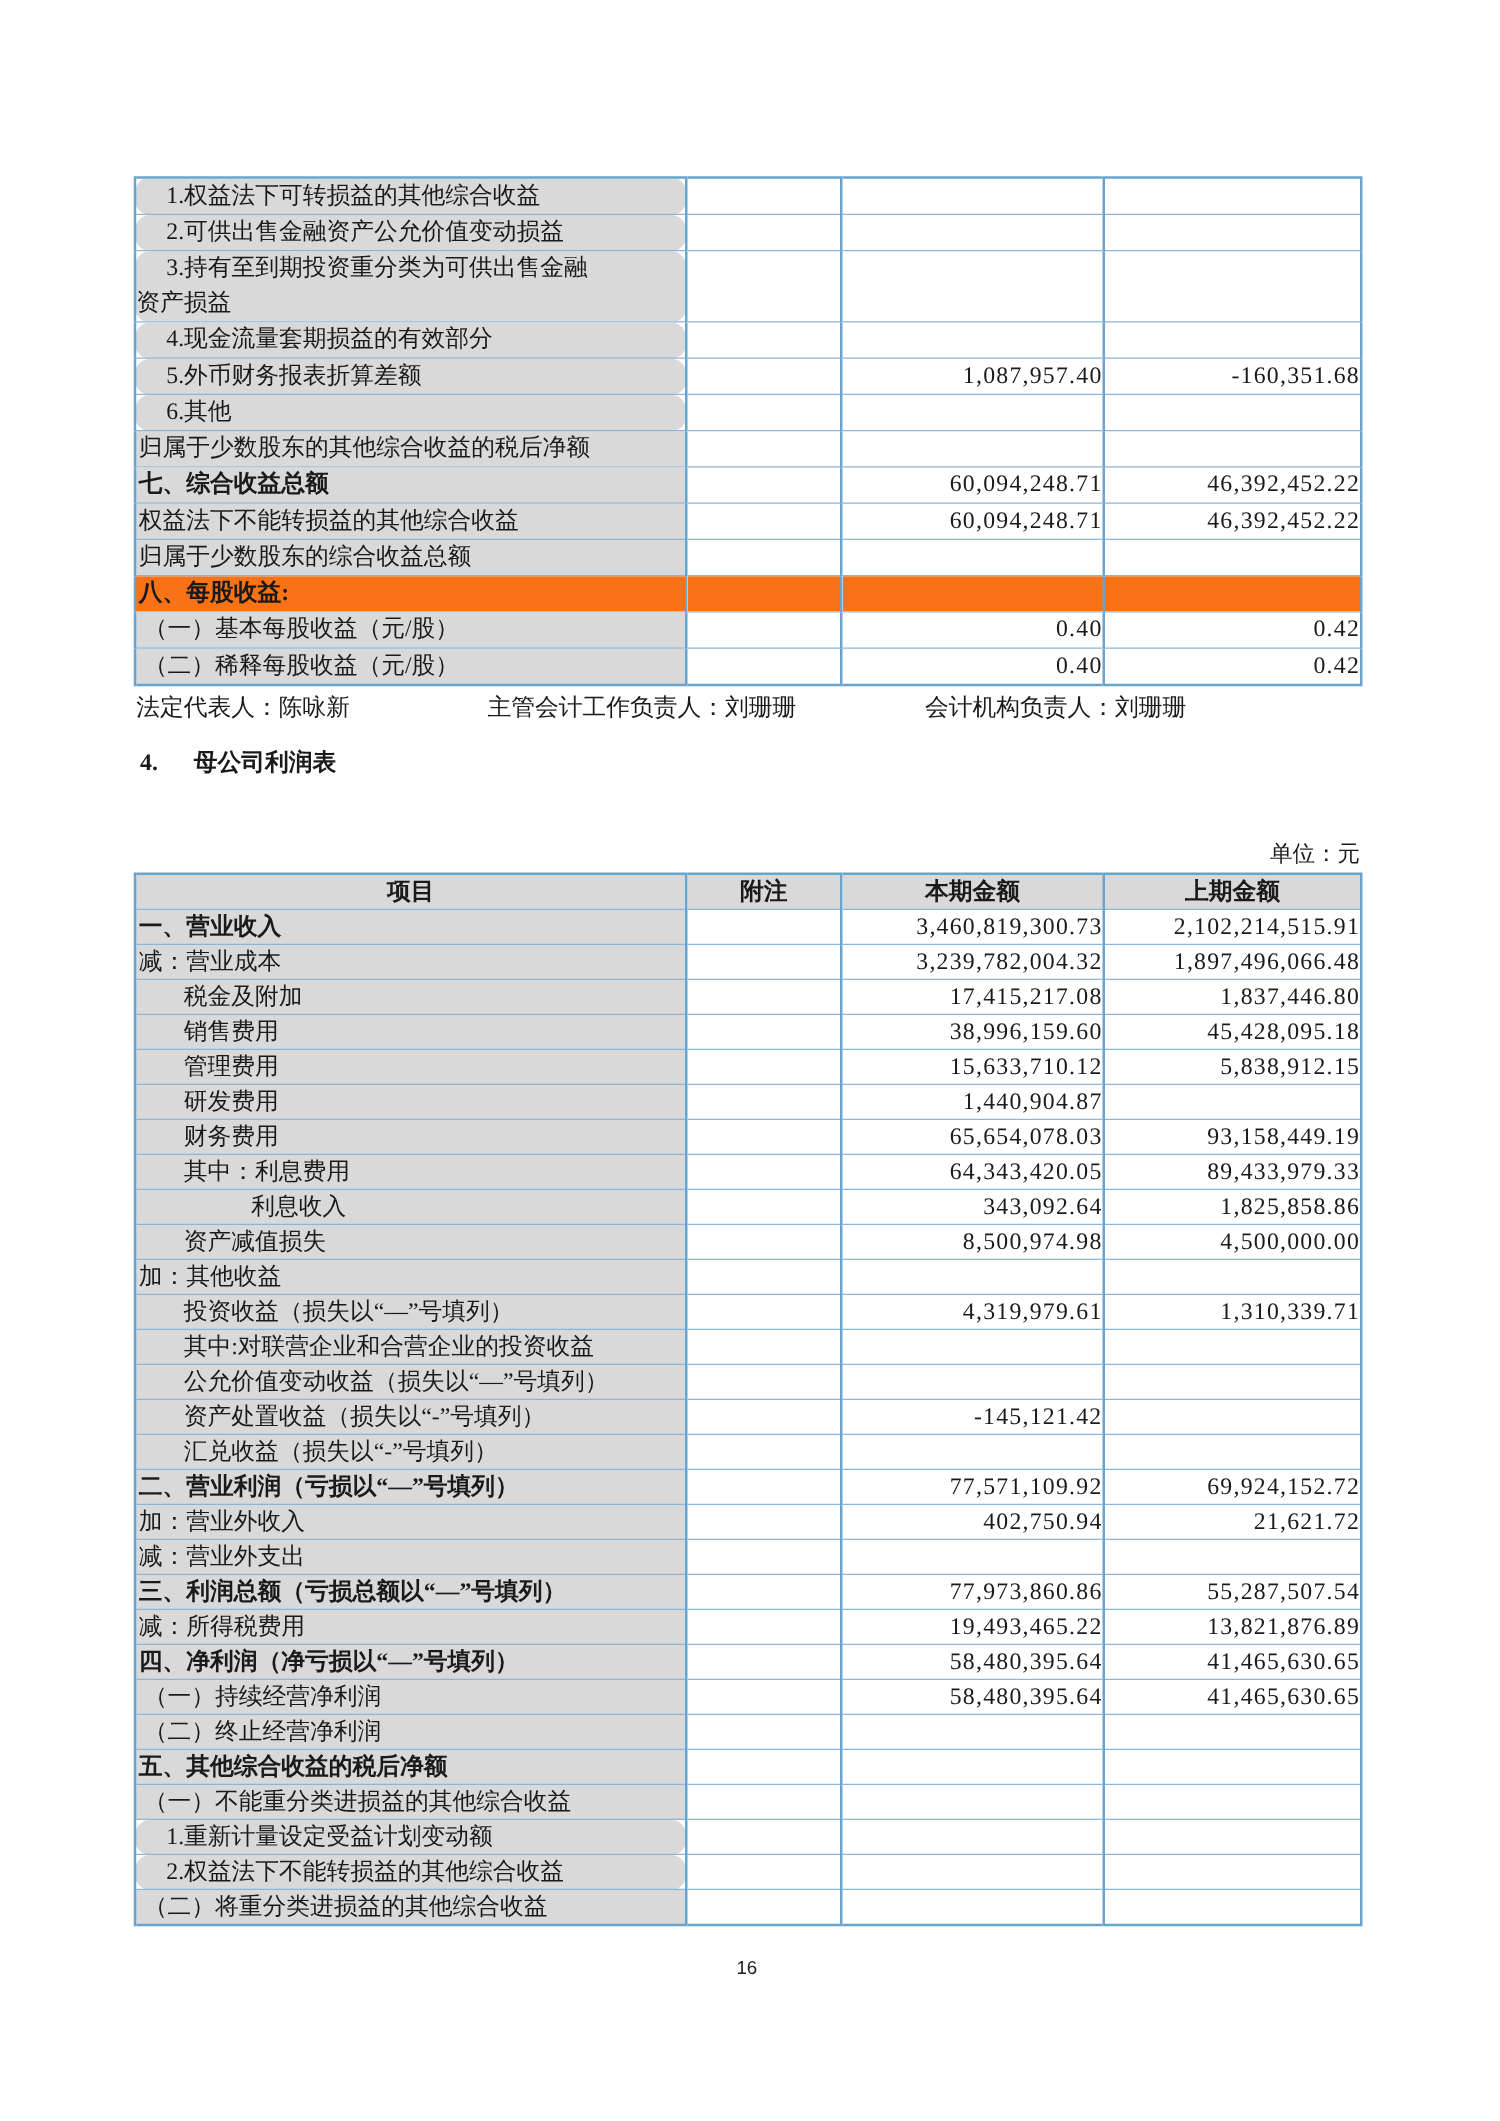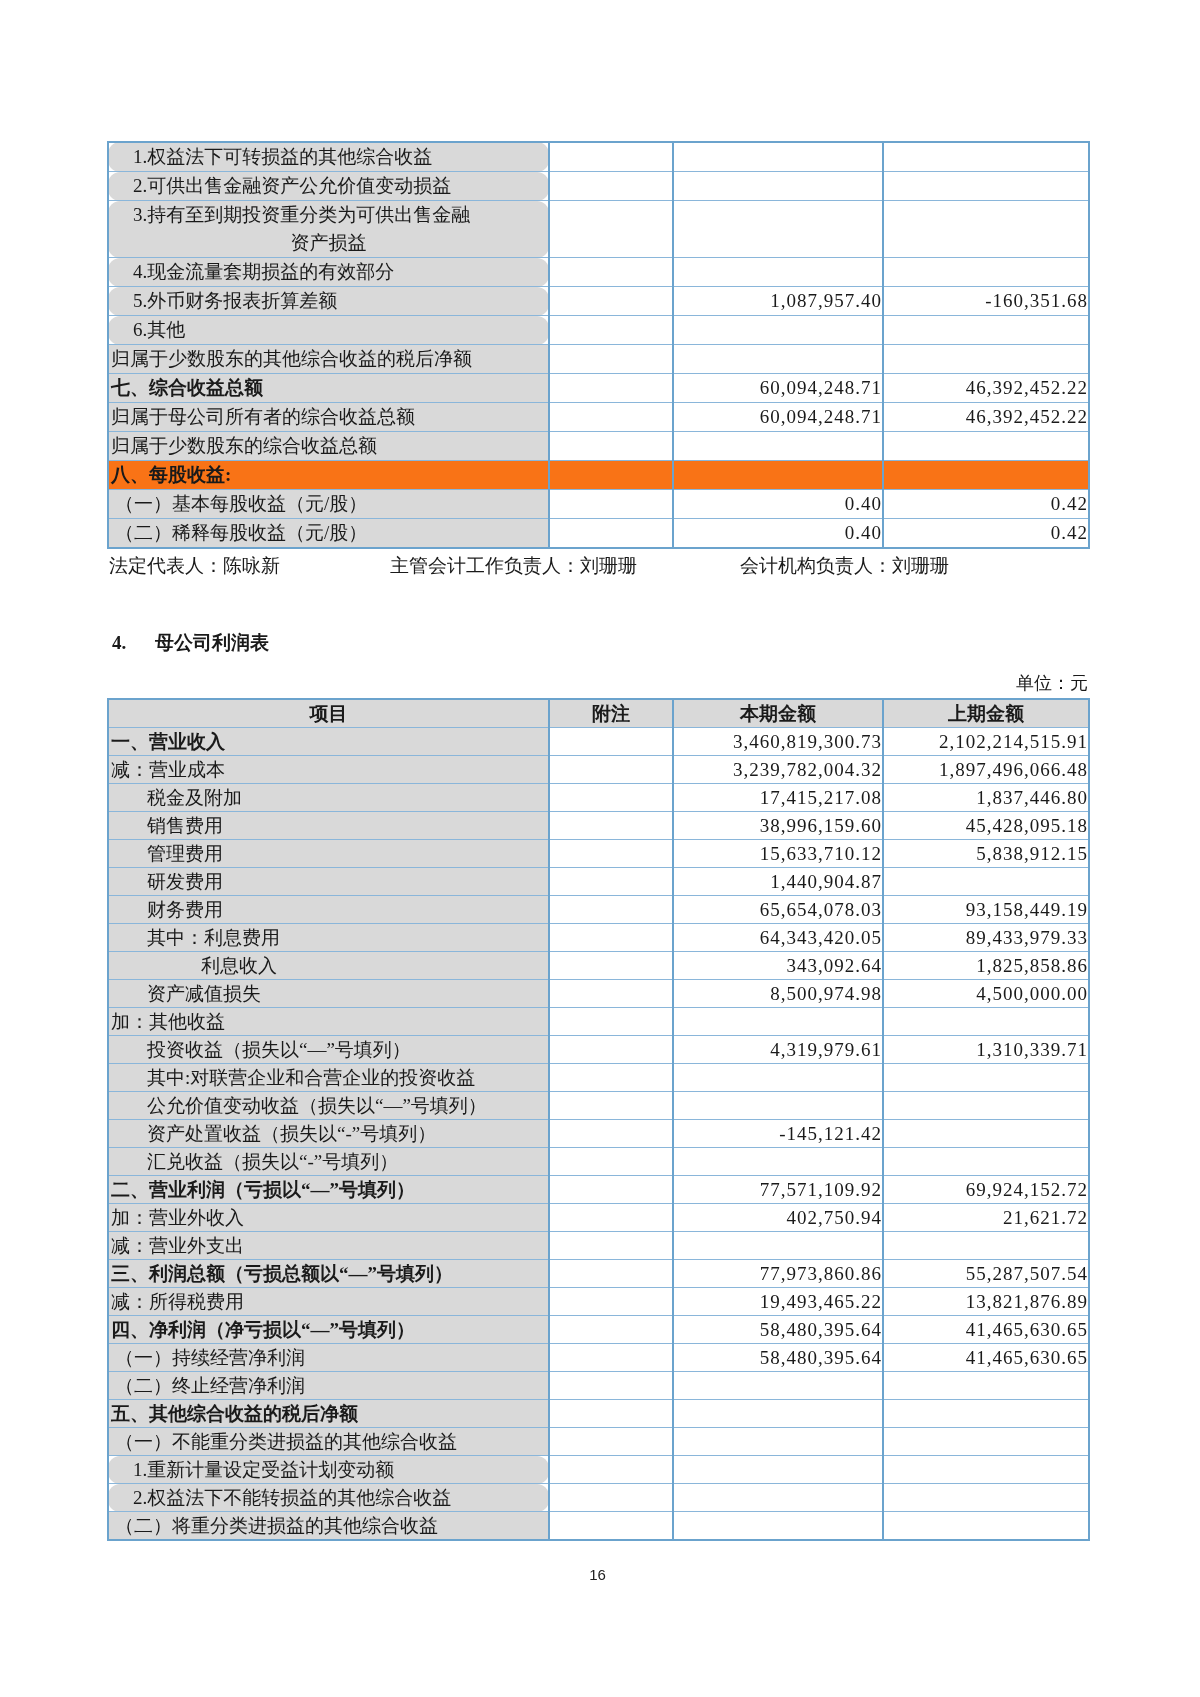--- a/index.html
+++ b/index.html
@@ -46,31 +46,31 @@
   tr.grayfull td { background: #f97316; }
   tr.bold td.c-item { font-weight: bold; }
 
   th.h-cell { background: #d9d9d9; text-align: center; font-weight: bold; padding: 0; }
 
   .ind0 { text-indent: 2px; }
   .ind1 { text-indent: 6px; }
   .ind2 { text-indent: 24px; border-radius: 12px; }
   .ind3 { text-indent: 38px; }
   .ind4 { text-indent: 92px; margin-left: 12px; }
-  .wrap2 { display: block; text-indent: 0; line-height: 28px; text-align: center; }
+  .wrap2 { display: block; text-indent: 0; line-height: 28px; }
 
   
   .signature { position: absolute; top: 553px; left: 107px; width: 981px;
                height: 24px; font-size: 19px; }
   .signature .sig { position: absolute; top: 0; white-space: nowrap; }
   .sig-1 { left: 2px; }
   .sig-2 { left: 283px; }
   .sig-3 { left: 633px; text-align: right; }
 
-  .section-heading { position: absolute; top: 630px; left: 112px; font-size: 19px;
+  .section-heading { position: absolute; top: 597px; left: 112px; font-size: 19px;
                      font-weight: bold; }
   .section-heading .sec-num { display: inline-block; min-width: 43px; font-weight: bold; }
 
   .unit-label { position: absolute; top: 671px; left: 107px; width: 981px;
                 text-align: right; font-size: 18px; }
 
   .tbl1 { position: absolute; top: 141px; left: 107px; }
   .tbl2 { position: absolute; top: 698px; left: 107px; }
 
   .page-number { position: absolute; top: 1566px; left: 107px; width: 981px;
@@ -132,21 +132,21 @@
           <td class="c-num"></td>
           <td class="c-num"></td>
         </tr>
         <tr class="bold">
           <td class="c-item ind0">七、综合收益总额</td>
           <td class="c-note"></td>
           <td class="c-num">60,094,248.71</td>
           <td class="c-num">46,392,452.22</td>
         </tr>
         <tr>
-          <td class="c-item ind0">归属于母公司所有者的综合收益总额</td>
+          <td class="c-item ind0">权益法下不能转损益的其他综合收益</td>
           <td class="c-note"></td>
           <td class="c-num">60,094,248.71</td>
           <td class="c-num">46,392,452.22</td>
         </tr>
         <tr>
           <td class="c-item ind0">归属于少数股东的综合收益总额</td>
           <td class="c-note"></td>
           <td class="c-num"></td>
           <td class="c-num"></td>
         </tr>

